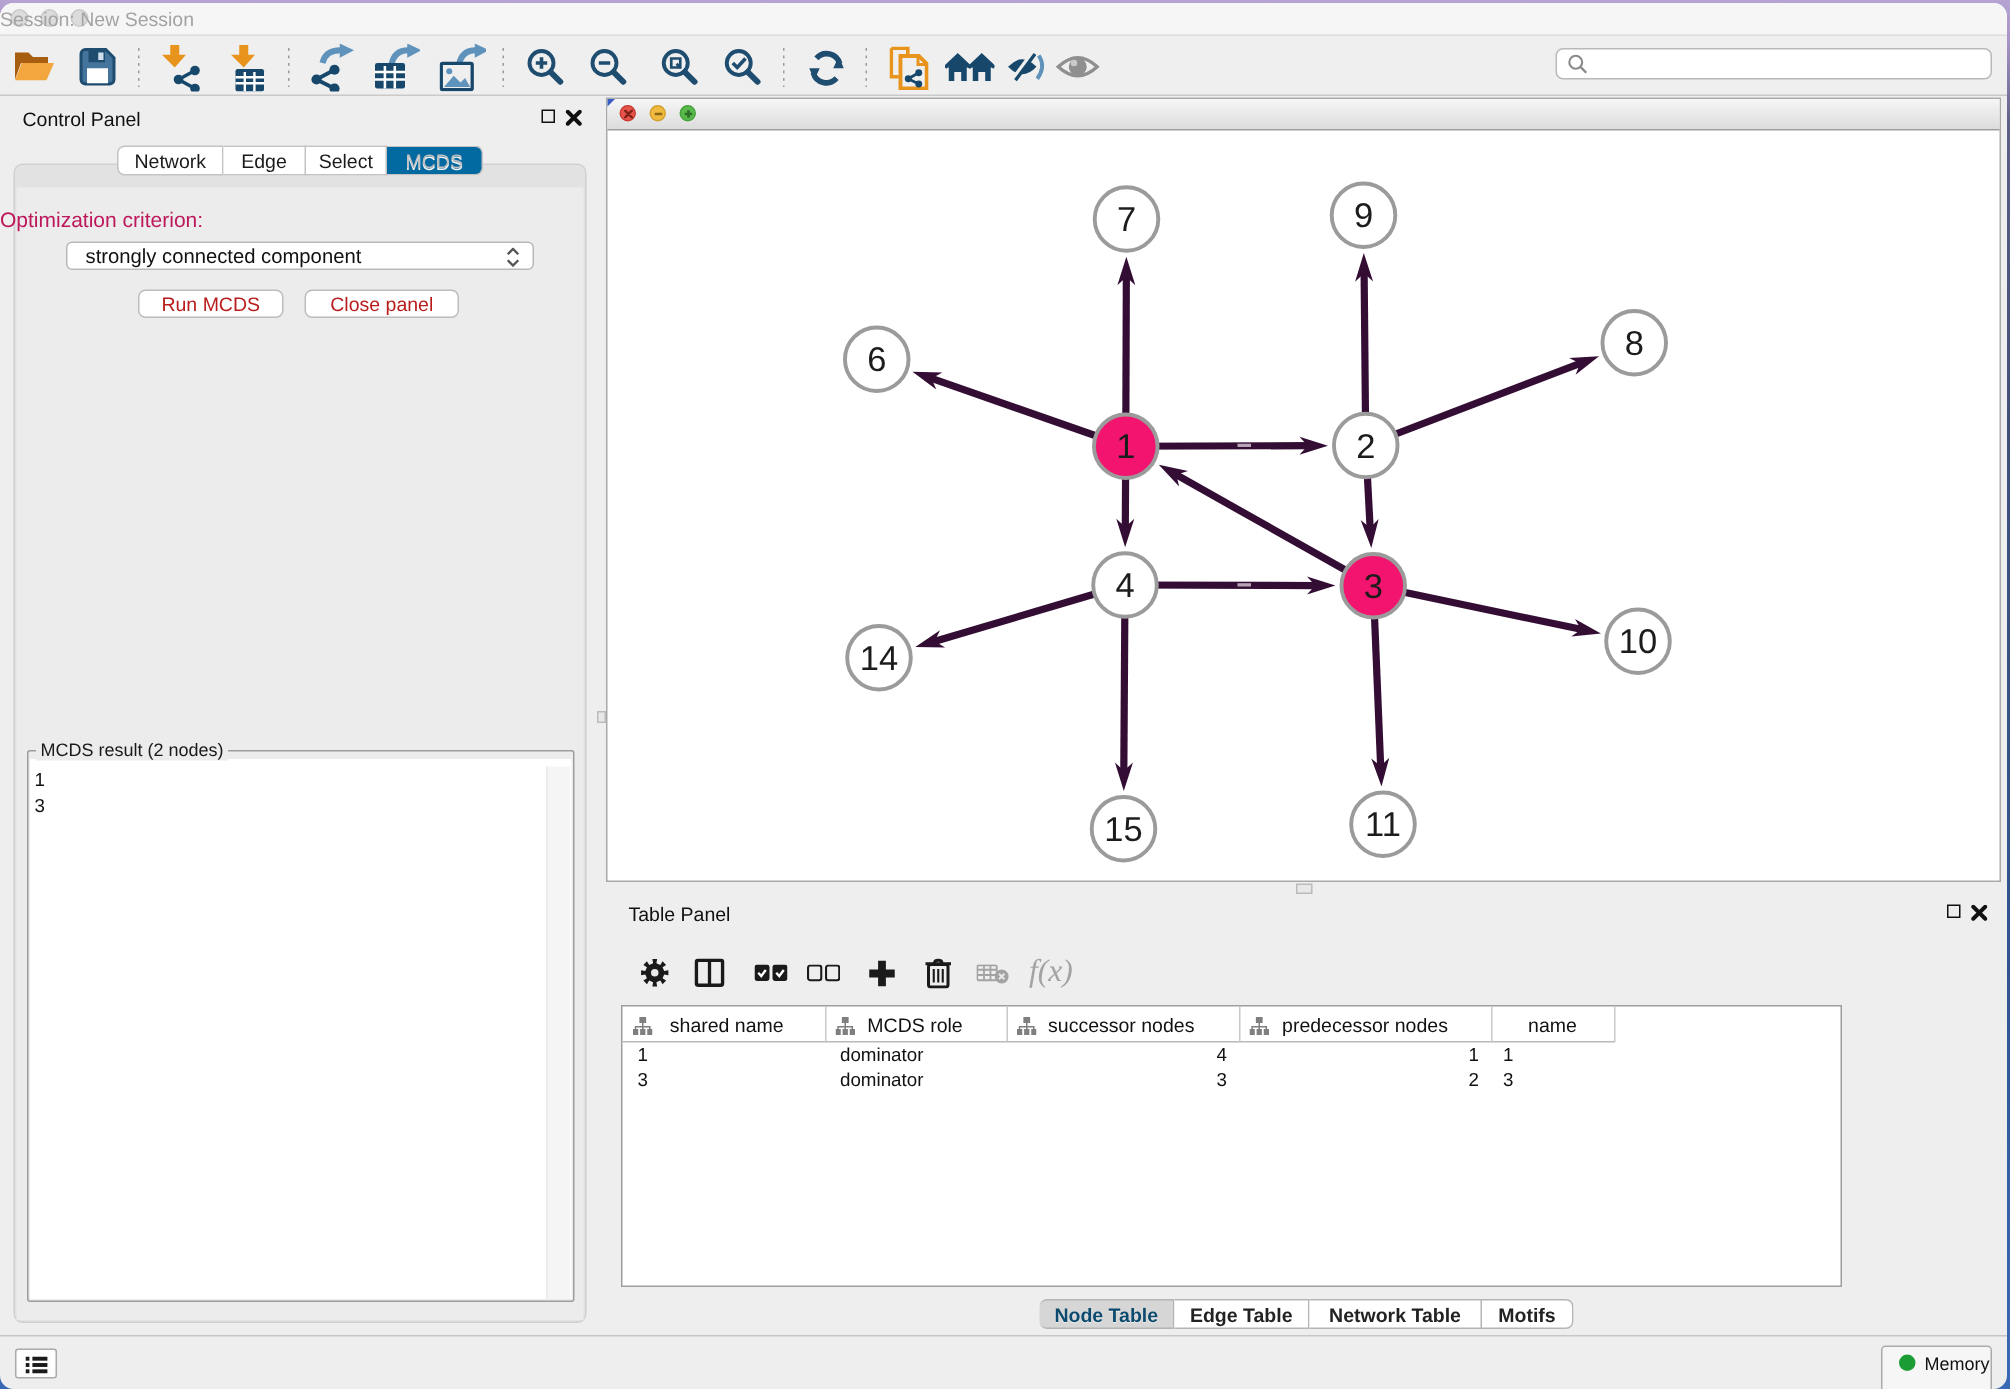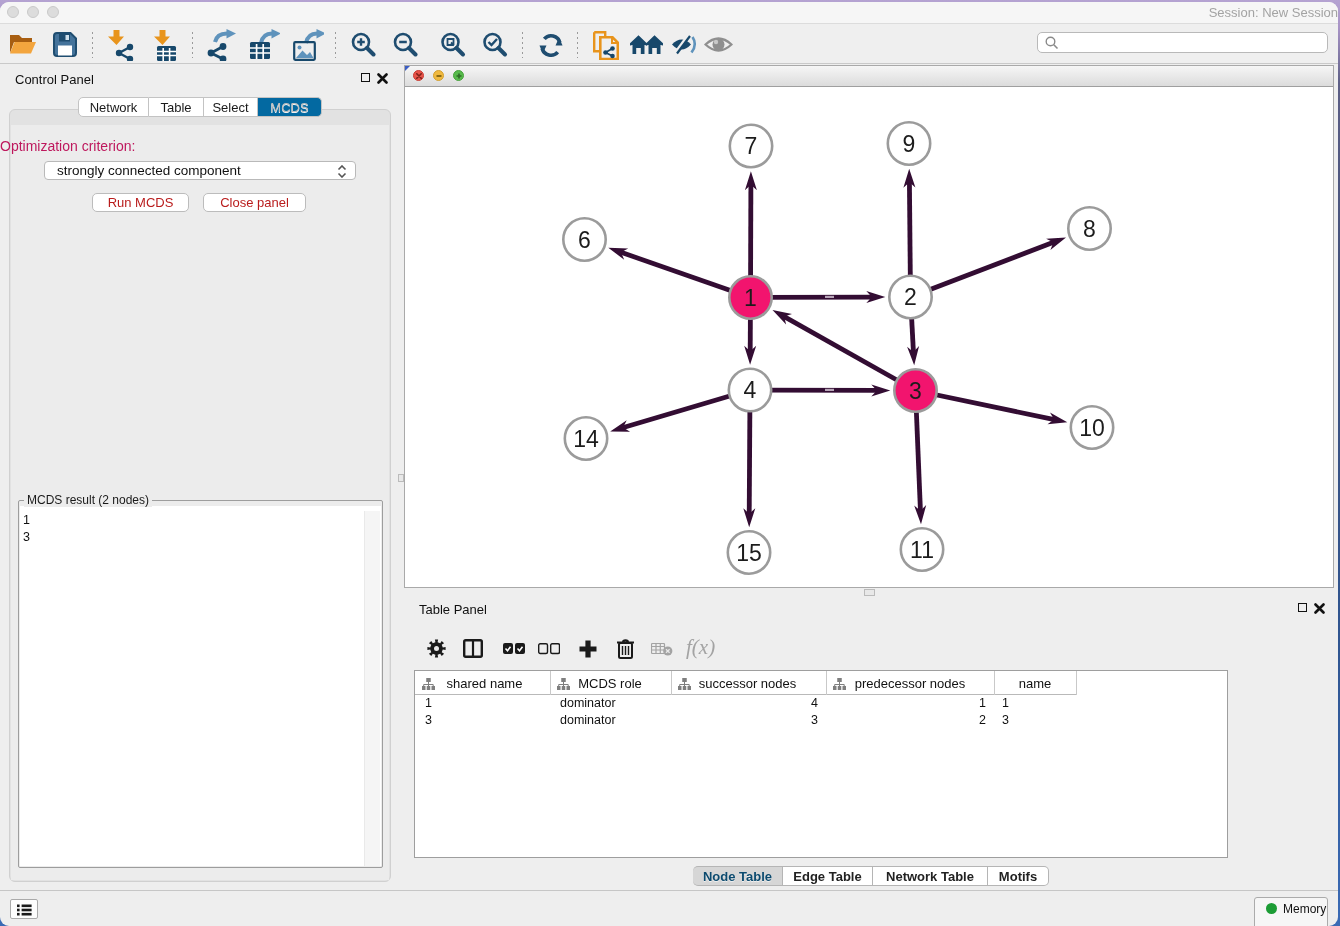--- a/index.html
+++ b/index.html
@@ -1,20 +1,20 @@
 <!DOCTYPE html>
 <html><head><meta charset="utf-8"><style>
 *{margin:0;padding:0;box-sizing:border-box}
 html,body{width:1340px;height:926px;overflow:hidden}
 body{font-family:"Liberation Sans",sans-serif;background:linear-gradient(180deg,#b5a3d2 0,#a894c6 3%,#5d5f86 9%,#41507a 30%,#2f5591 70%,#3a6ab5 100%)}
 #win{position:absolute;left:0;top:2px;width:1338px;height:924px;border-radius:9px;background:#eeeeee;overflow:hidden}
 .abs{position:absolute}
 #titlebar{left:0;top:0;width:1338px;height:22px;background:#f6f6f6;border-bottom:1px solid #dcdcdc}
 .tl{top:4px;width:12px;height:12px;border-radius:50%;background:#dcdcdc;border:1px solid #c9c9c9}
-#wtitle{left:0;top:3px;width:1338px;text-align:right;font-size:13px;color:#a3a3a3}
+#wtitle{left:0;top:3px;width:1338px;text-align:left;font-size:13px;color:#a3a3a3}
 #toolbar{left:0;top:22px;width:1338px;height:40px;background:#efefef;border-bottom:1px solid #c9c9c9}
 .sep{top:8px;width:1px;height:26px;background-image:linear-gradient(#9a9a9a 40%,rgba(0,0,0,0) 0%);background-size:1px 5px}
 #searchbox{left:1037px;top:30px;width:291px;height:21px;background:#fff;border:1px solid #b9b9b9;border-radius:5px}
 
 #cphead{left:15px;top:70px;font-size:13px;color:#111}
 .minisq{width:9px;height:9px;border:1.6px solid #111}
 .tab{top:95px;height:20px;z-index:4;background:#fff;border:1px solid #c3c3c3;border-left:none;font-size:13px;color:#1a1a1a;text-align:center;line-height:19px}
 #cpane{z-index:1;left:9px;top:107px;width:382px;height:773px;background:#e2e2e2;border:1px solid #d0d0d0;border-radius:6px}
 #cinner{z-index:2;left:11px;top:123px;width:378px;height:755px;background:#ececec}
 #optlabel{z-index:3;left:0px;top:136px;width:400px;font-size:14px;color:#be185d}
@@ -177,21 +177,21 @@
 <circle cx="5.5" cy="5.5" r="4.3" fill="none" stroke="#8a8a8a" stroke-width="1.4"></circle>
 <path d="M8.8 8.8 L12.5 12.5" stroke="#8a8a8a" stroke-width="1.6"></path>
     </svg>
 
 <div class="abs" id="cphead">Control Panel</div>
 <div class="abs minisq" style="left:361px;top:71px"></div>
 <svg class="abs" style="left:377px;top:70.5px" width="11" height="11" viewBox="0 0 11 11">
       <path d="M1.5 1.5 L9.5 9.5 M9.5 1.5 L1.5 9.5" stroke="#111" stroke-width="2.6" stroke-linecap="round"></path>
     </svg>
 <div class="abs tab" style="left:78px;width:71px;border-radius:5px 0 0 5px;border-left:1px solid #c3c3c3">Network</div>
-<div class="abs tab" style="left:149px;width:55px">Table</div>
+<div class="abs tab" style="left:149px;width:55px">Edge</div>
 <div class="abs tab" style="left:204px;width:54px">Select</div>
 <div class="abs tab" style="left:258px;width:64px;border-radius:0 5px 5px 0;background:#0369a1;color:#bfbfbf;text-shadow:0 1px 0 #f2f2f2">MCDS</div>
 <div class="abs" id="cpane"></div>
 <div class="abs" id="cinner"></div>
 <div class="abs" id="optlabel">Optimization criterion:</div>
 <div class="abs" id="combo">strongly connected component
 <svg style="position:absolute;right:8px;top:3px" width="10" height="13" viewBox="0 0 10 13">
         <path d="M1.5 4.5 L5 1 L8.5 4.5 M1.5 8.5 L5 12 L8.5 8.5" fill="none" stroke="#555" stroke-width="1.6"></path>
       </svg></div>
 <div class="abs btn" style="left:92px;width:97px">Run MCDS</div>

